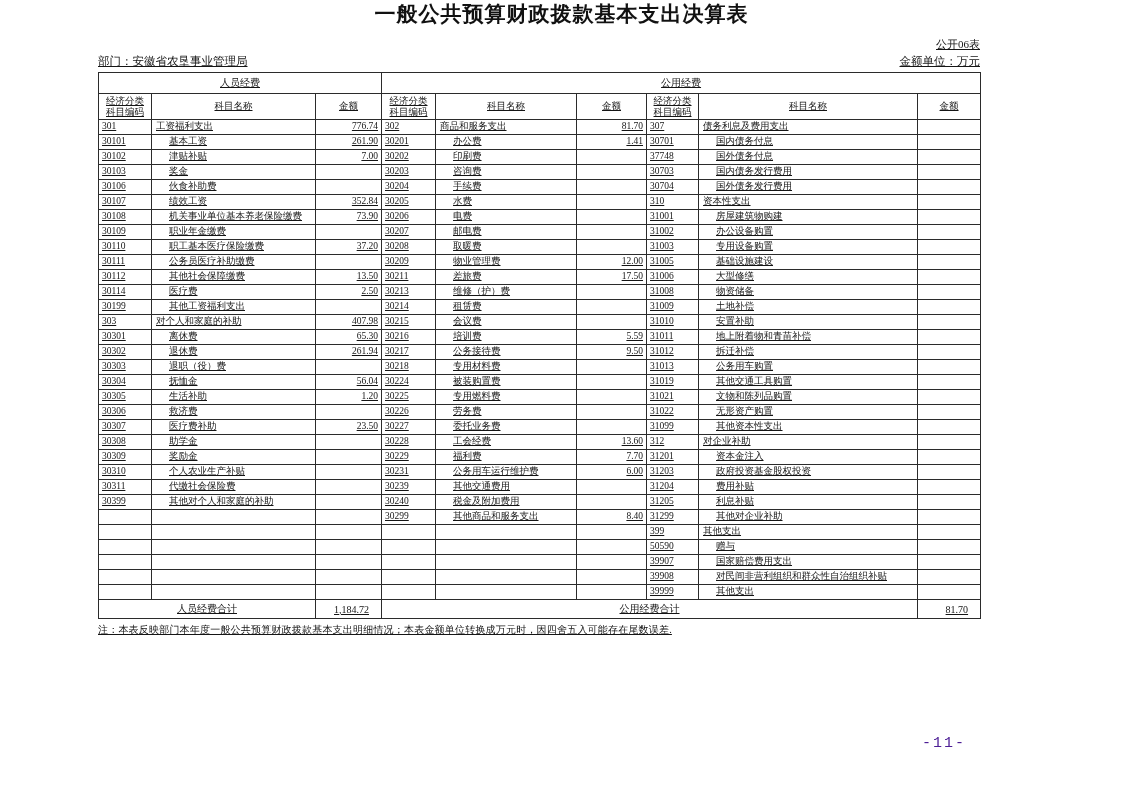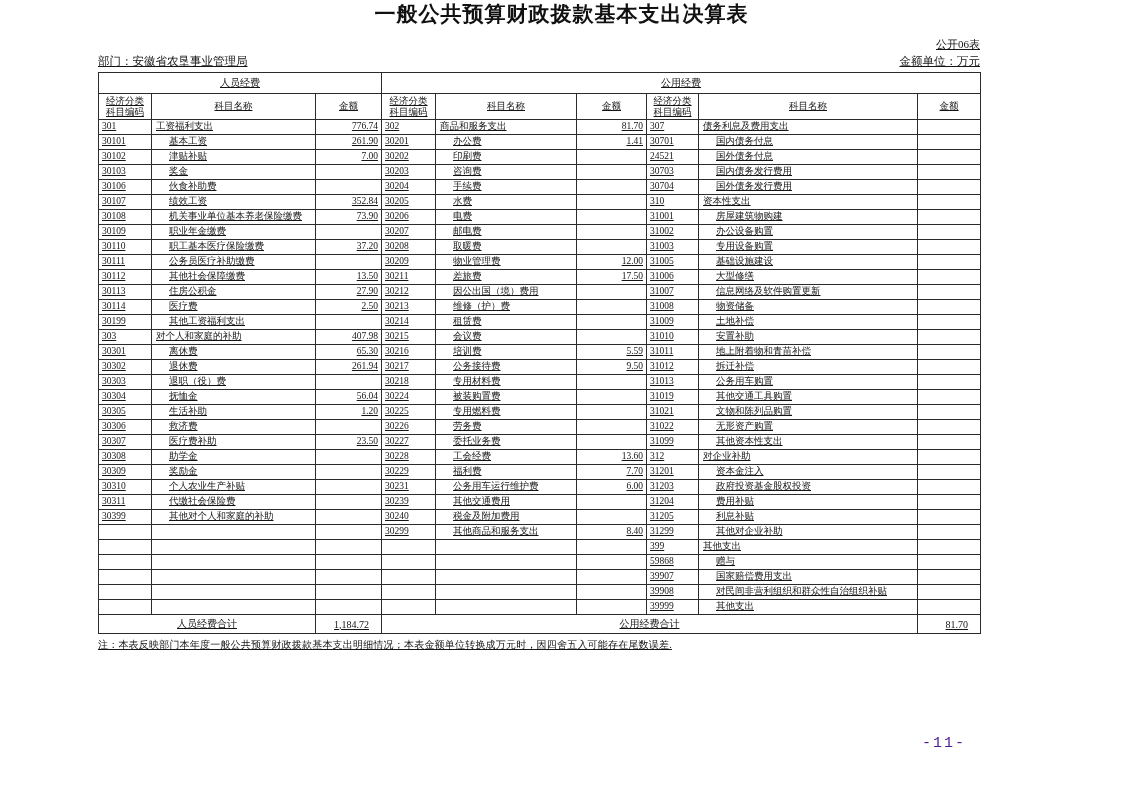--- a/index.html
+++ b/index.html
@@ -108,21 +108,21 @@
             <td class="name indent">国内债务付息</td>
             <td class="amt"></td>
           </tr>
           <tr>
             <td class="code">30102</td>
             <td class="name indent">津贴补贴</td>
             <td class="amt">7.00</td>
             <td class="code">30202</td>
             <td class="name indent">印刷费</td>
             <td class="amt"></td>
-            <td class="code">24521</td>
+            <td class="code">37748</td>
             <td class="name indent">国外债务付息</td>
             <td class="amt"></td>
           </tr>
           <tr>
             <td class="code">30103</td>
             <td class="name indent">奖金</td>
             <td class="amt"></td>
             <td class="code">30203</td>
             <td class="name indent">咨询费</td>
             <td class="amt"></td>
@@ -201,31 +201,20 @@
             <td class="name indent">其他社会保障缴费</td>
             <td class="amt">13.50</td>
             <td class="code">30211</td>
             <td class="name indent">差旅费</td>
             <td class="amt">17.50</td>
             <td class="code">31006</td>
             <td class="name indent">大型修缮</td>
             <td class="amt"></td>
           </tr>
           <tr>
-            <td class="code">30113</td>
-            <td class="name indent">住房公积金</td>
-            <td class="amt">27.90</td>
-            <td class="code">30212</td>
-            <td class="name indent">因公出国（境）费用</td>
-            <td class="amt"></td>
-            <td class="code">31007</td>
-            <td class="name indent">信息网络及软件购置更新</td>
-            <td class="amt"></td>
-          </tr>
-          <tr>
             <td class="code">30114</td>
             <td class="name indent">医疗费</td>
             <td class="amt">2.50</td>
             <td class="code">30213</td>
             <td class="name indent">维修（护）费</td>
             <td class="amt"></td>
             <td class="code">31008</td>
             <td class="name indent">物资储备</td>
             <td class="amt"></td>
           </tr>
@@ -405,21 +394,21 @@
             <td class="name">其他支出</td>
             <td class="amt"></td>
           </tr>
           <tr>
             <td class="code"></td>
             <td class="name"></td>
             <td class="amt"></td>
             <td class="code"></td>
             <td class="name"></td>
             <td class="amt"></td>
-            <td class="code">59868</td>
+            <td class="code">50590</td>
             <td class="name indent">赠与</td>
             <td class="amt"></td>
           </tr>
           <tr>
             <td class="code"></td>
             <td class="name"></td>
             <td class="amt"></td>
             <td class="code"></td>
             <td class="name"></td>
             <td class="amt"></td>

